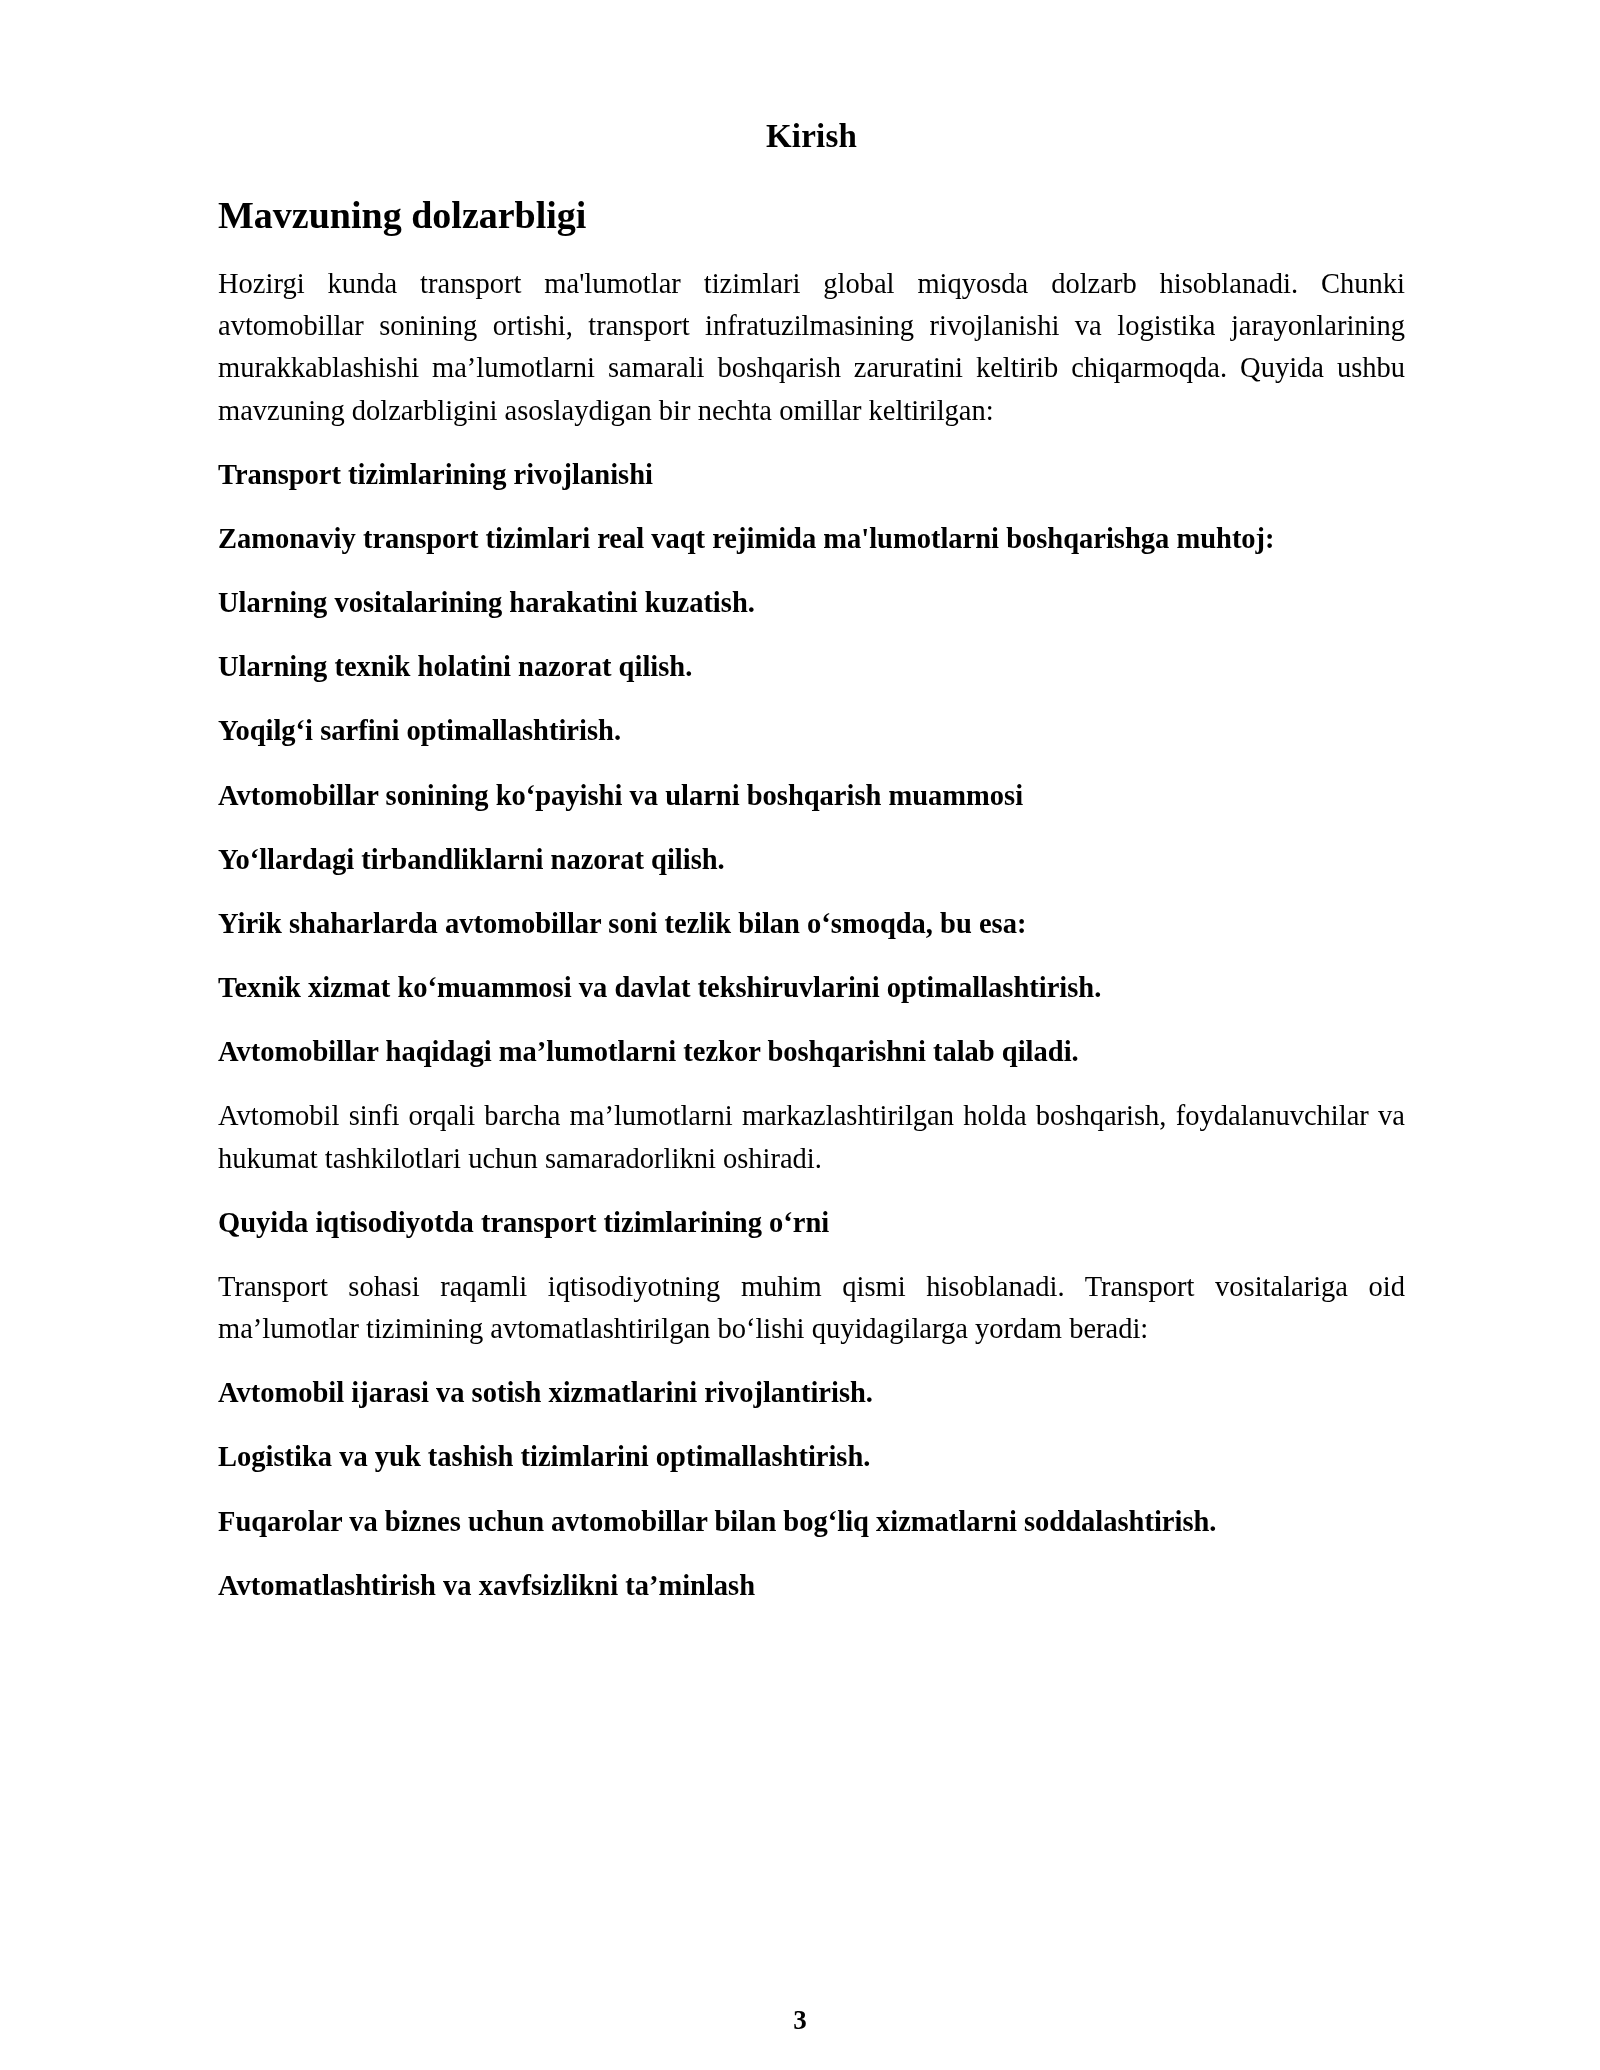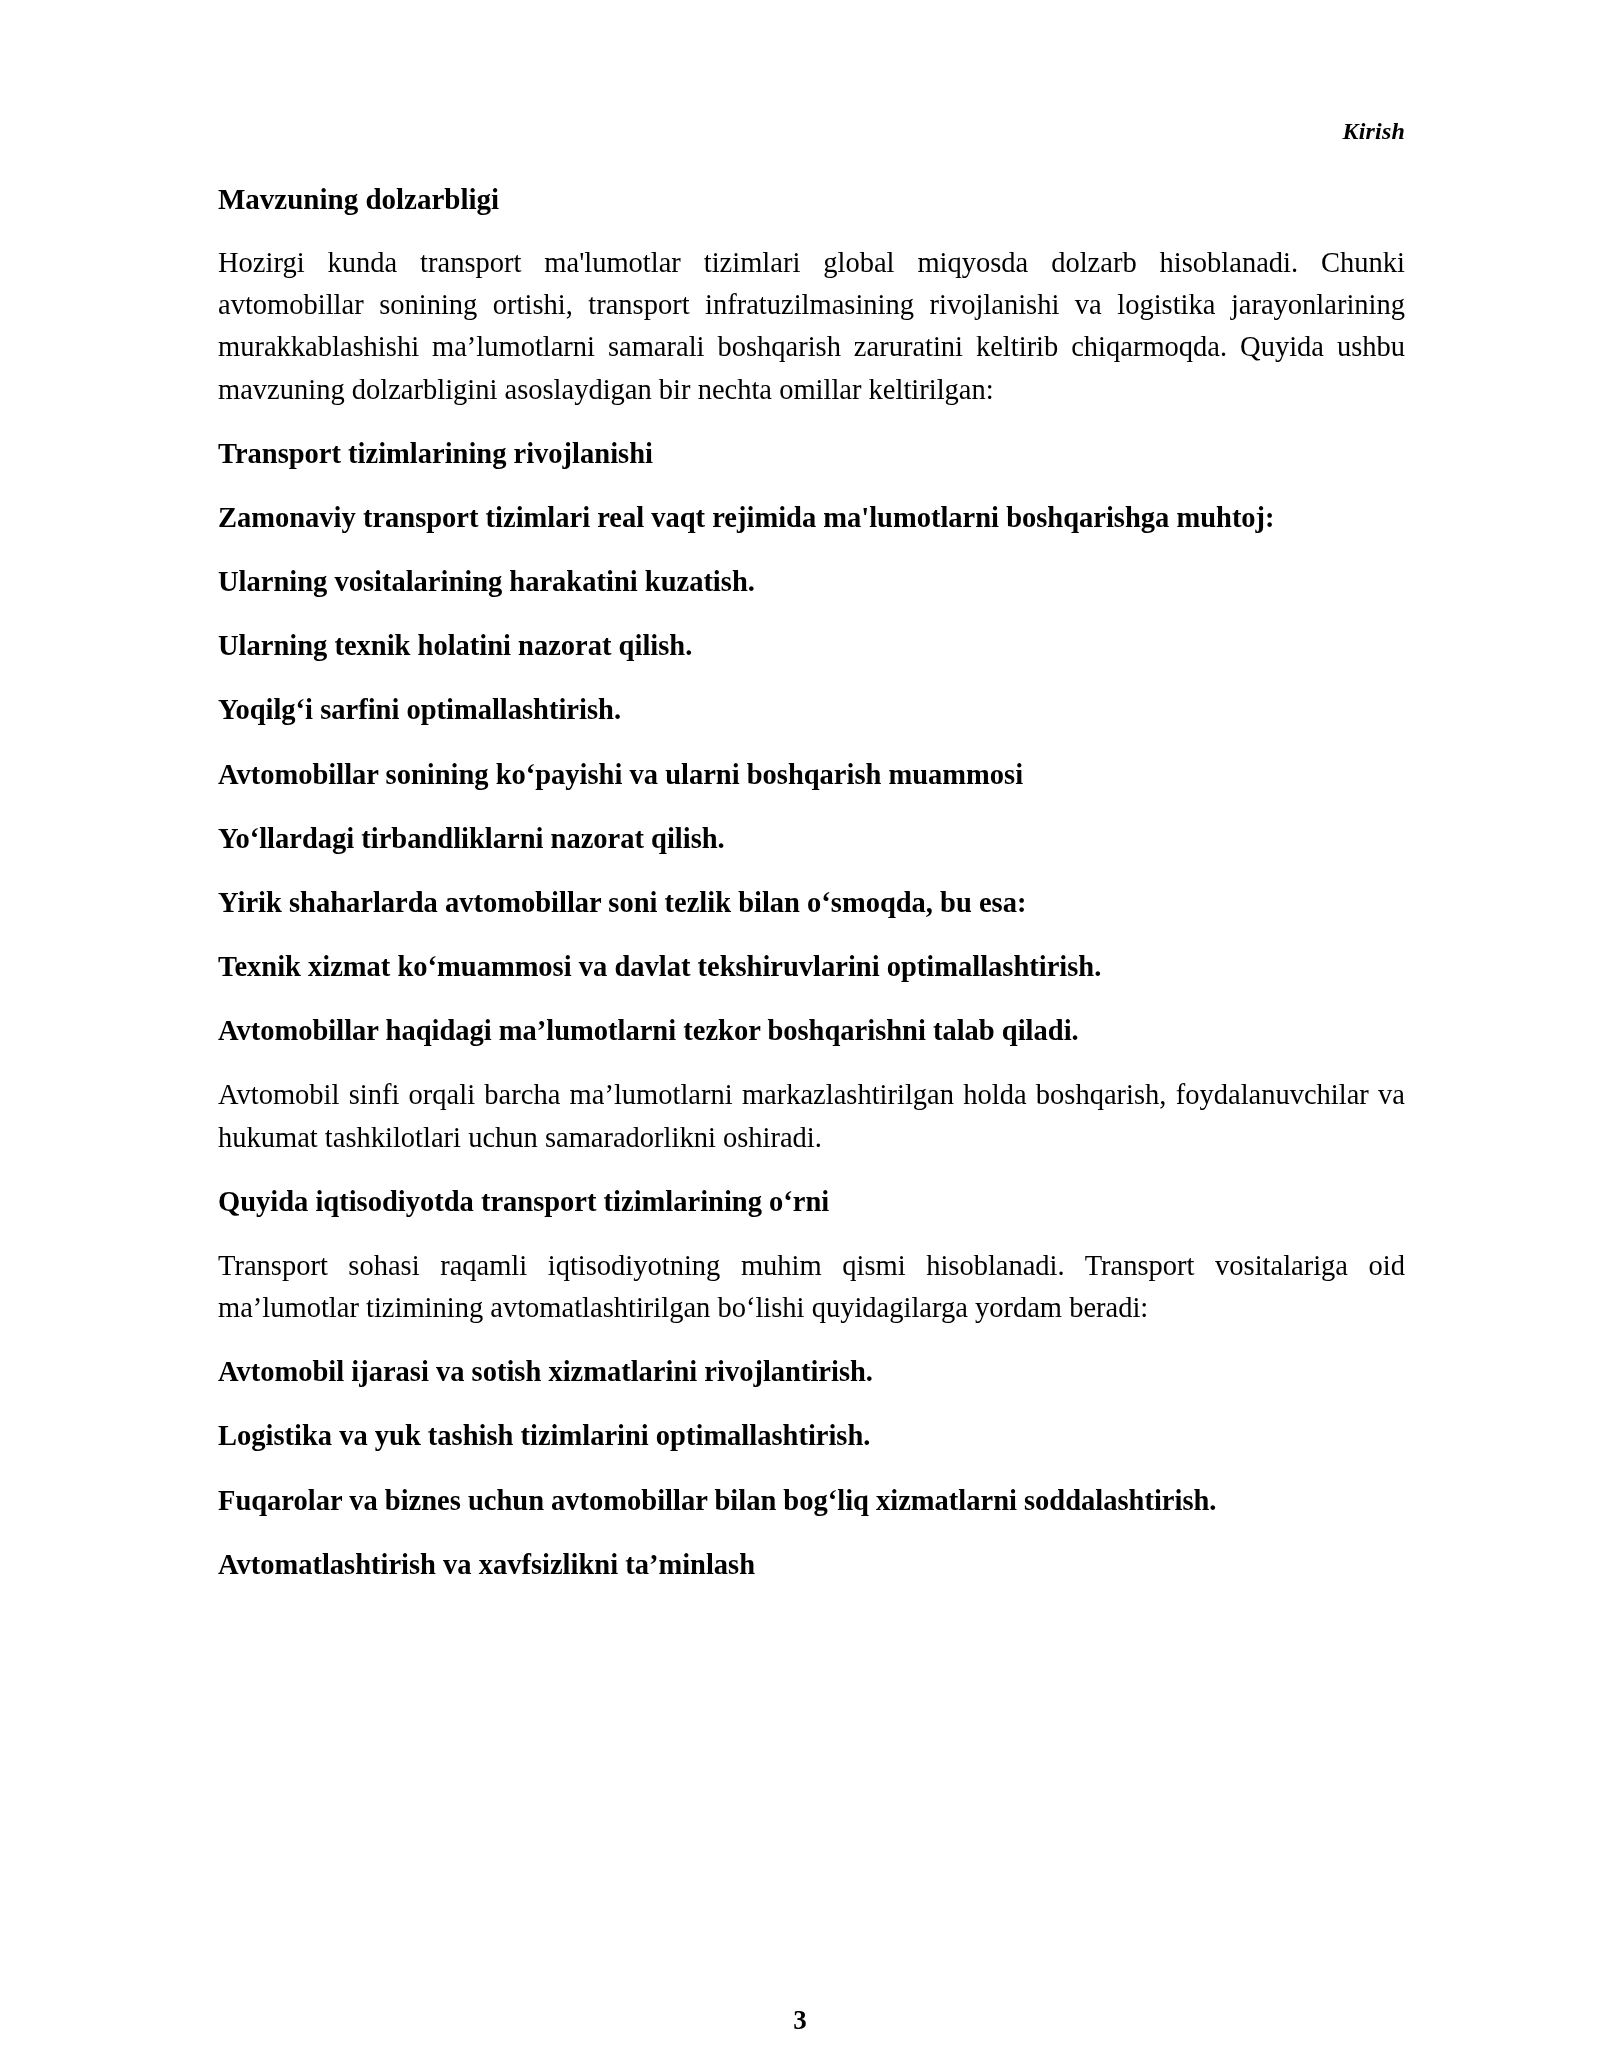--- a/index.html
+++ b/index.html
@@ -14,29 +14,28 @@
     color: #000000;
   }
   .page {
     width: 1600px;
     min-height: 2070px;
     box-sizing: border-box;
     padding: 118px 195px 40px 218px;
     position: relative;
   }
   .doc-title {
-    text-align: right;
-    font-size: 24px;
+    text-align: center;
+    font-size: 33px;
     font-weight: bold;
     margin: 0 0 38px 0;
     letter-spacing: 0.2px;
-    font-style: italic;
   }
   .section-heading {
-    font-size: 29px;
+    font-size: 38px;
     font-weight: bold;
     margin: 0 0 26px 0;
     text-align: left;
   }
   p.body-para {
     font-size: 28.5px;
     line-height: 1.48;
     margin: 0 0 22px 0;
     text-align: justify;
     text-justify: inter-word;

